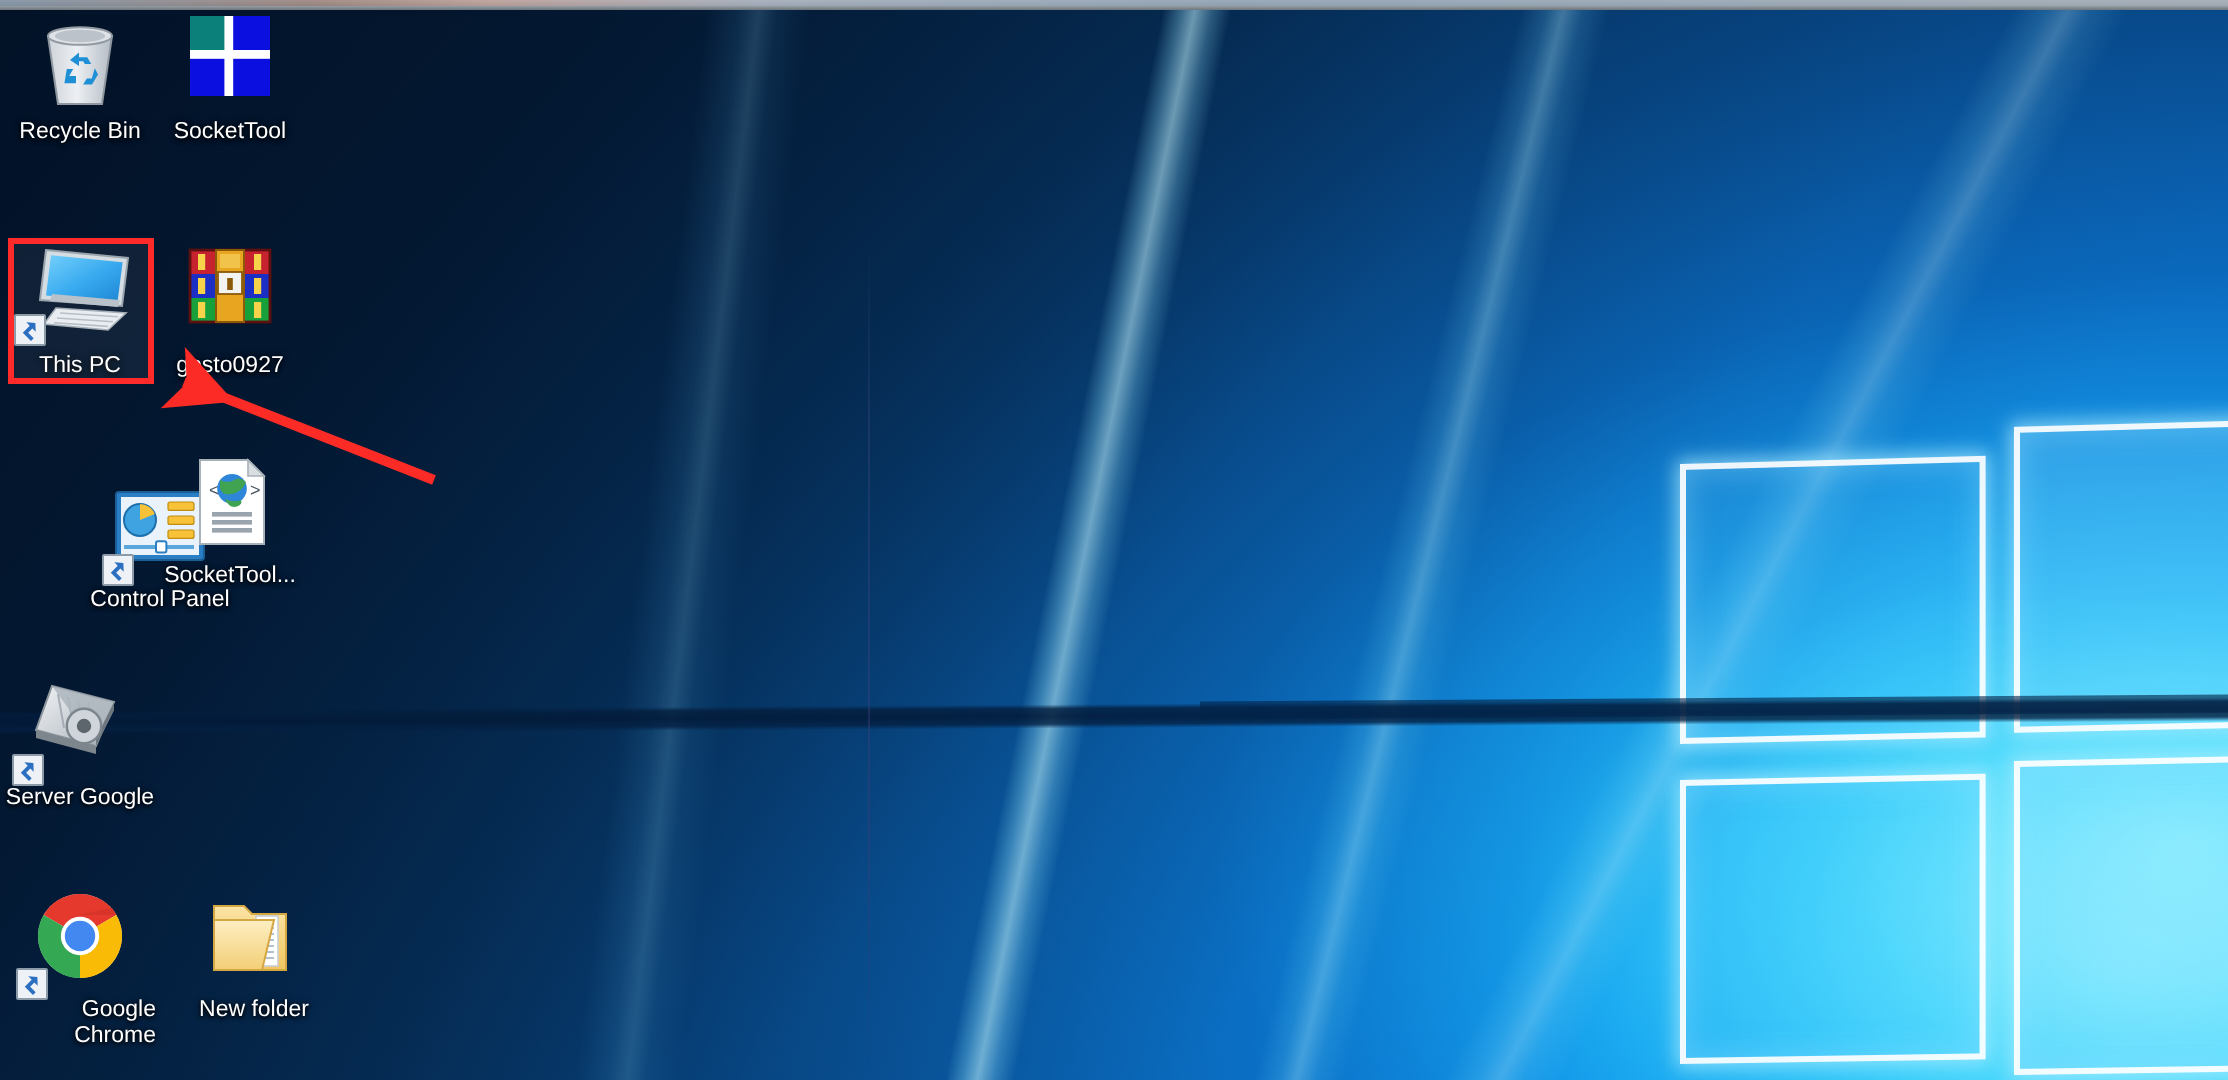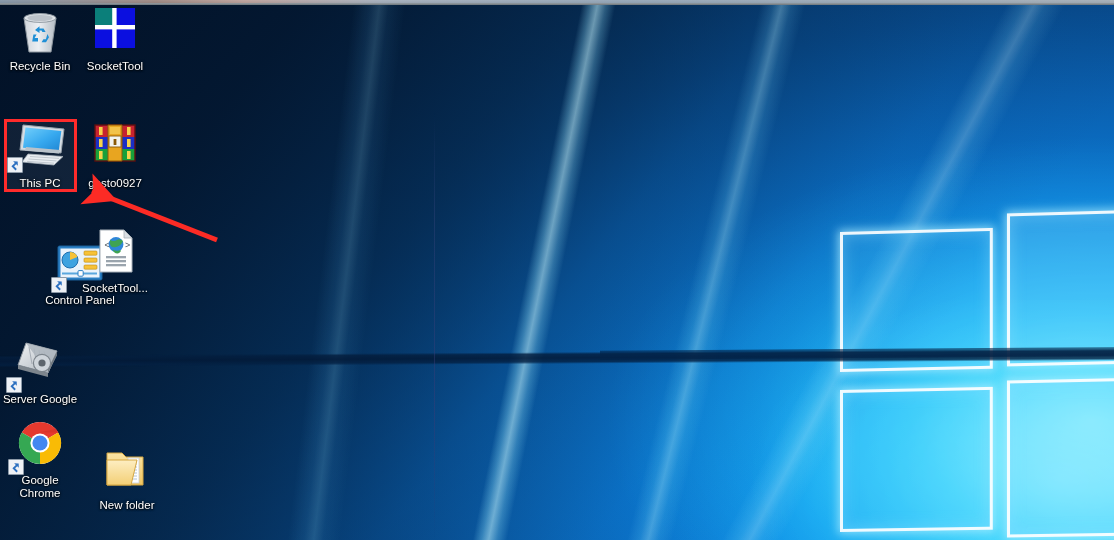--- a/index.html
+++ b/index.html
@@ -344,21 +344,21 @@
         </svg>
         <span class="sc" style="left:4px; bottom:-2px;">
           <svg width="14" height="14" viewBox="0 0 14 14" style="display:block;">
             <path d="M3.5 11.2 L3.5 5.4 L8.4 5.4 L8.4 3.0 L11.4 6.4 L8.4 9.6 L8.4 7.3 L5.4 7.3 L5.4 11.2 Z" fill="#2b6fc0" transform="rotate(-45 7 7)"></path>
           </svg>
         </span>
       </div>
       <div class="icon-label">Server Google</div>
     </div>
 
-    <div class="icon-cell" style="left:2px; top:416px;">
+    <div class="icon-cell" style="left:2px; top:441px;text-align:right;">
       <div class="icon-art">
         <svg width="76" height="54" viewBox="0 0 76 54">
           <g transform="translate(38,25)">
             <circle r="21" fill="#f7f7f7"></circle>
             <path d="M0 0 L18.2 -10.5 A21 21 0 0 0 -18.2 -10.5 Z" fill="#e5392e"></path>
             <path d="M0 0 L-18.2 -10.5 A21 21 0 0 0 0 21 Z" fill="#35a853"></path>
             <path d="M0 0 L0 21 A21 21 0 0 0 18.2 -10.5 Z" fill="#f9bb05"></path>
             <path d="M-2 -10.5 L18.2 -10.5 A21 21 0 0 0 16 -14 Z" fill="#d9342a"></path>
             <circle r="9.6" fill="#ffffff"></circle>
             <circle r="7.6" fill="#4387f0"></circle>

